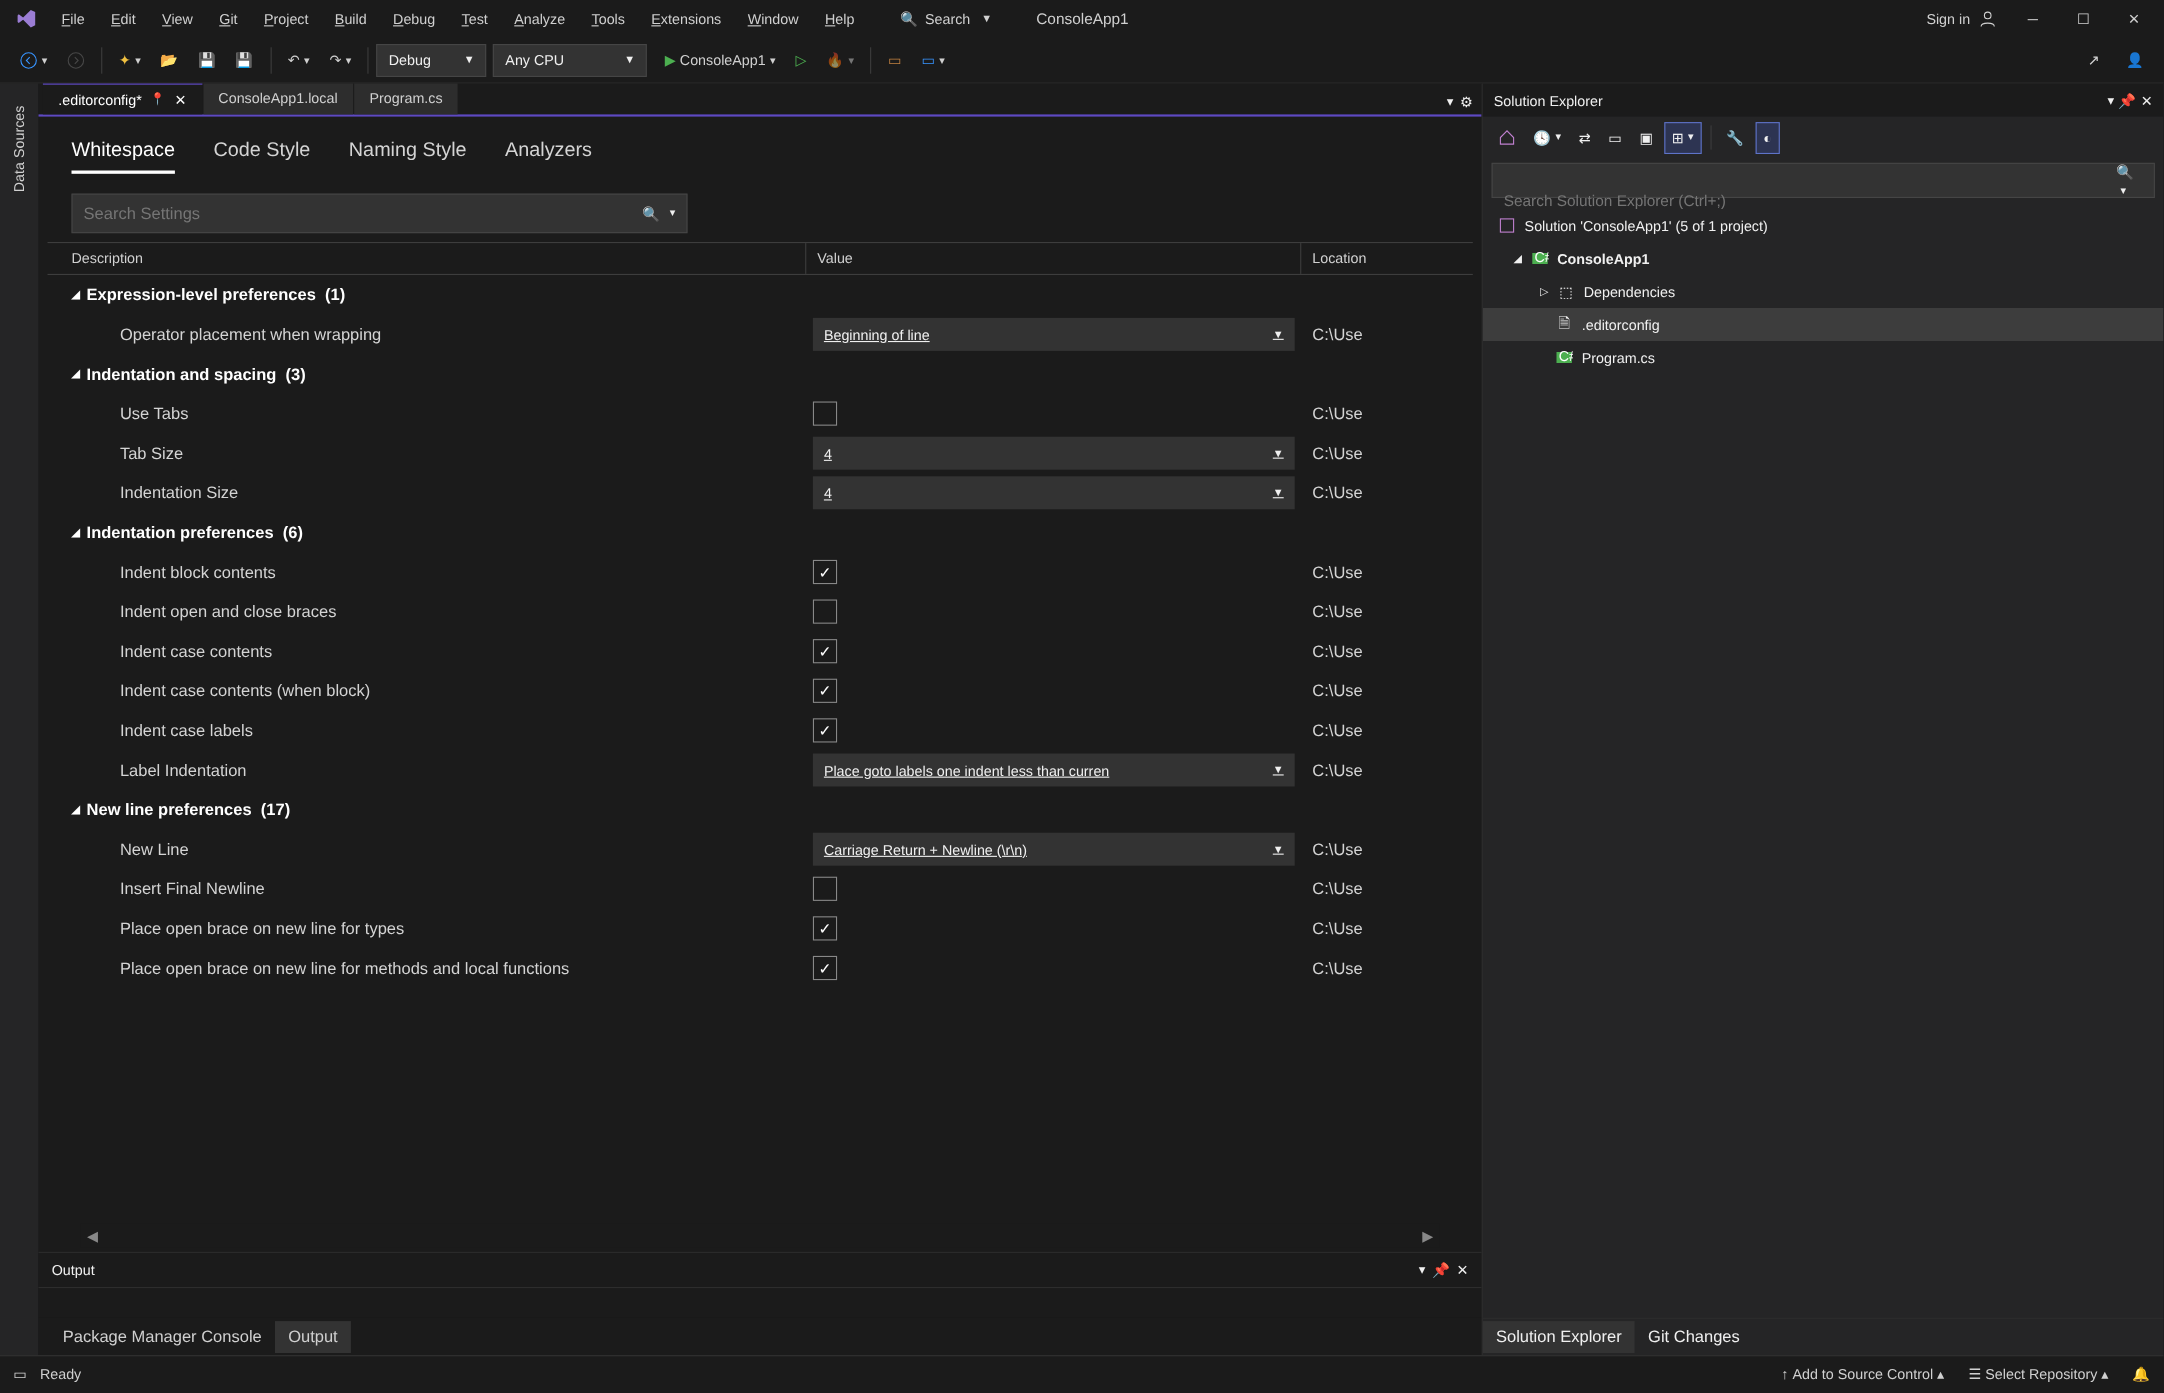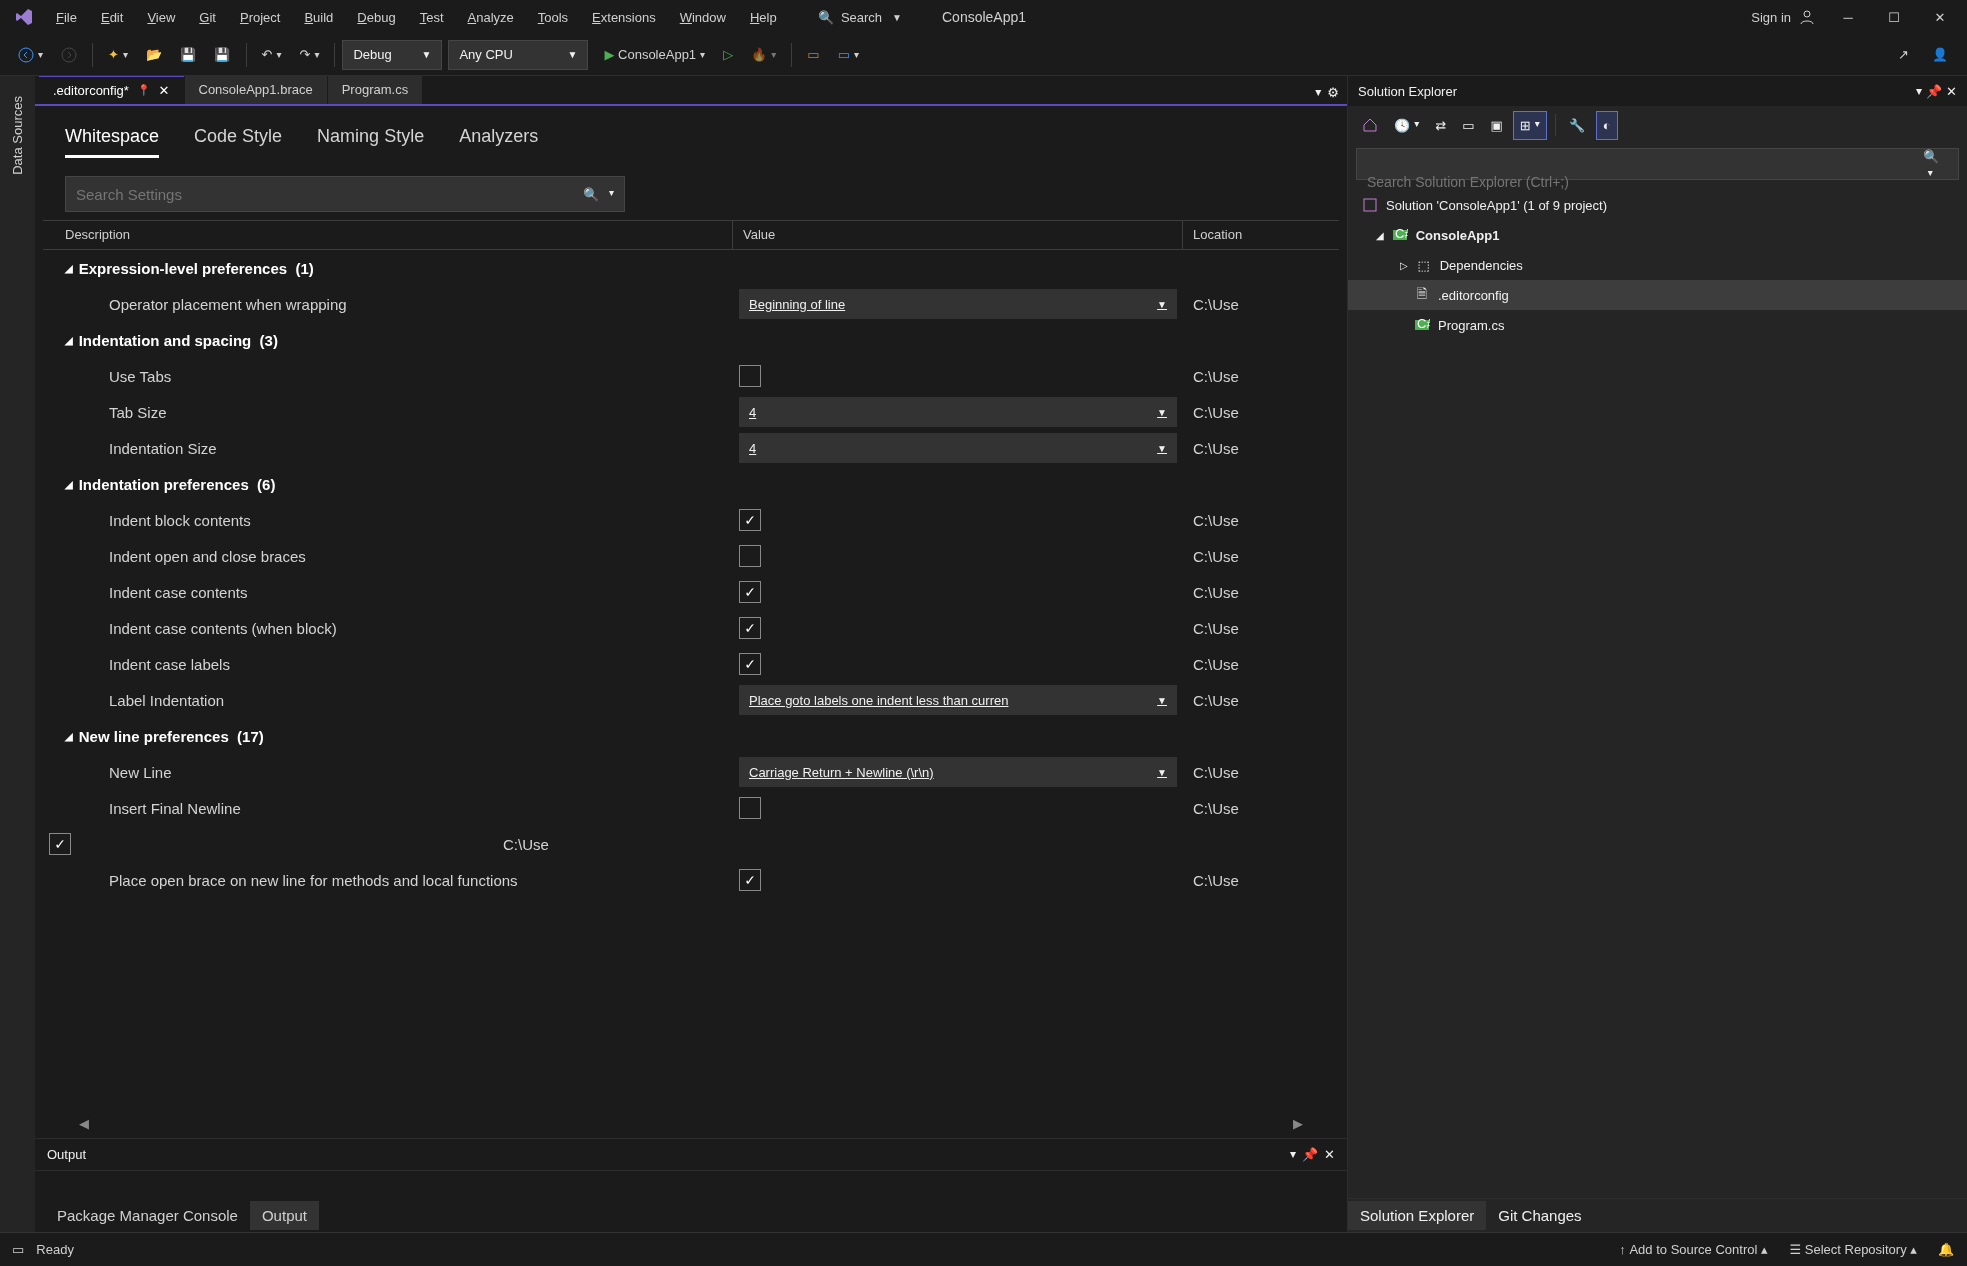--- a/index.html
+++ b/index.html
@@ -187,21 +187,21 @@
 
   <div class="center">
     <div class="tab-bar">
       <div id="tabs-holder" style="display:flex">
           <div class="tab active">
             <span>.editorconfig*</span>
             <span style="font-size:11px">📍</span>
             <span>✕</span>
           </div>
           <div class="tab">
-            <span>ConsoleApp1.brace</span>
+            <span>ConsoleApp1.local</span>
           </div>
           <div class="tab">
             <span>Program.cs</span>
           </div>
         </div>
       <div class="tools">
         <span class="chev" style="font-size:12px">▾</span>
         <span>⚙</span>
       </div>
     </div>
@@ -324,20 +324,21 @@
               <div class="l">C:\Use</div>
             </div>
             <div class="rw">
               <div class="d">Insert Final Newline</div>
               <div class="v">
                 <div class="cb"></div>
               </div>
               <div class="l">C:\Use</div>
             </div>
             <div class="rw">
+              <div class="d">Place open brace on new line for types</div>
               <div class="v">
                 <div class="cb">✓</div>
               </div>
               <div class="l">C:\Use</div>
             </div>
             <div class="rw">
               <div class="d">Place open brace on new line for methods and local functions</div>
               <div class="v">
                 <div class="cb">✓</div>
               </div>
@@ -394,21 +395,21 @@
       <input placeholder="Search Solution Explorer (Ctrl+;)" style="">
       <span>🔍<span class="chev">▾</span></span>
     </div>
     <div class="tree">
       <div class="tree-row">
         <span class="ico">
             <svg width="16" height="16">
               <rect x="2" y="2" width="12" height="12" fill="none" stroke="#c080d0"></rect>
             </svg>
           </span>
-        <span>Solution 'ConsoleApp1' (1 of 9 project)</span>
+        <span>Solution 'ConsoleApp1' (5 of 1 project)</span>
       </div>
       <div class="tree-row" style="padding-left:28px">
         <span style="font-size:10px;margin-right:6px">◢</span>
         <span class="ico">
             <svg width="16" height="16">
               <rect x="1" y="3" width="14" height="10" fill="#4caf50"></rect>
               <text x="3" y="11" font-size="8" fill="#fff">C#</text>
             </svg>
           </span>
         <b>ConsoleApp1</b>

